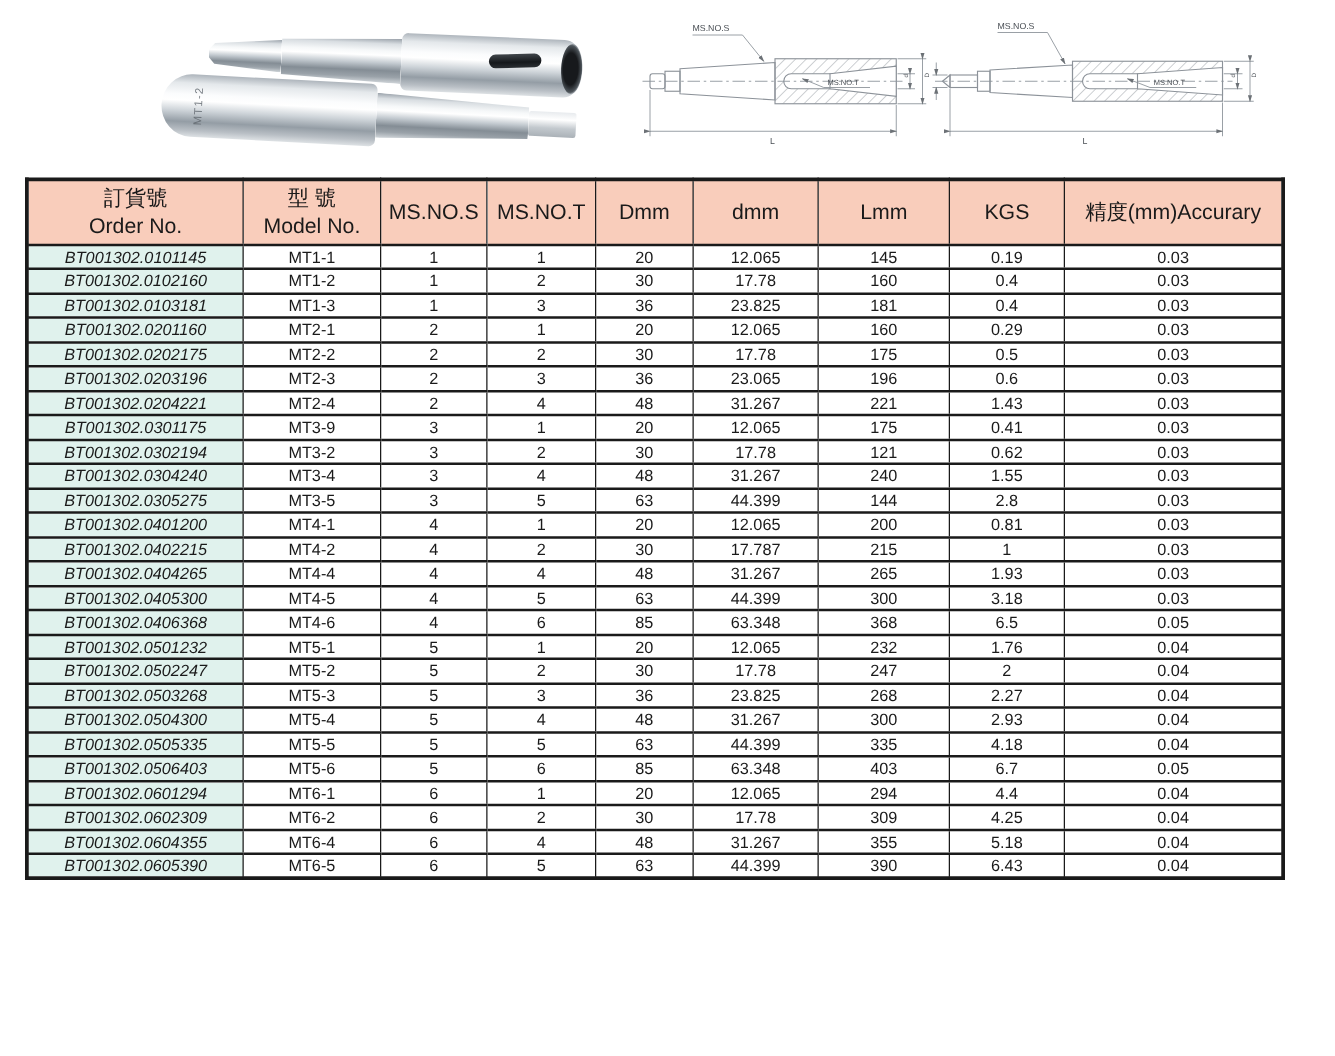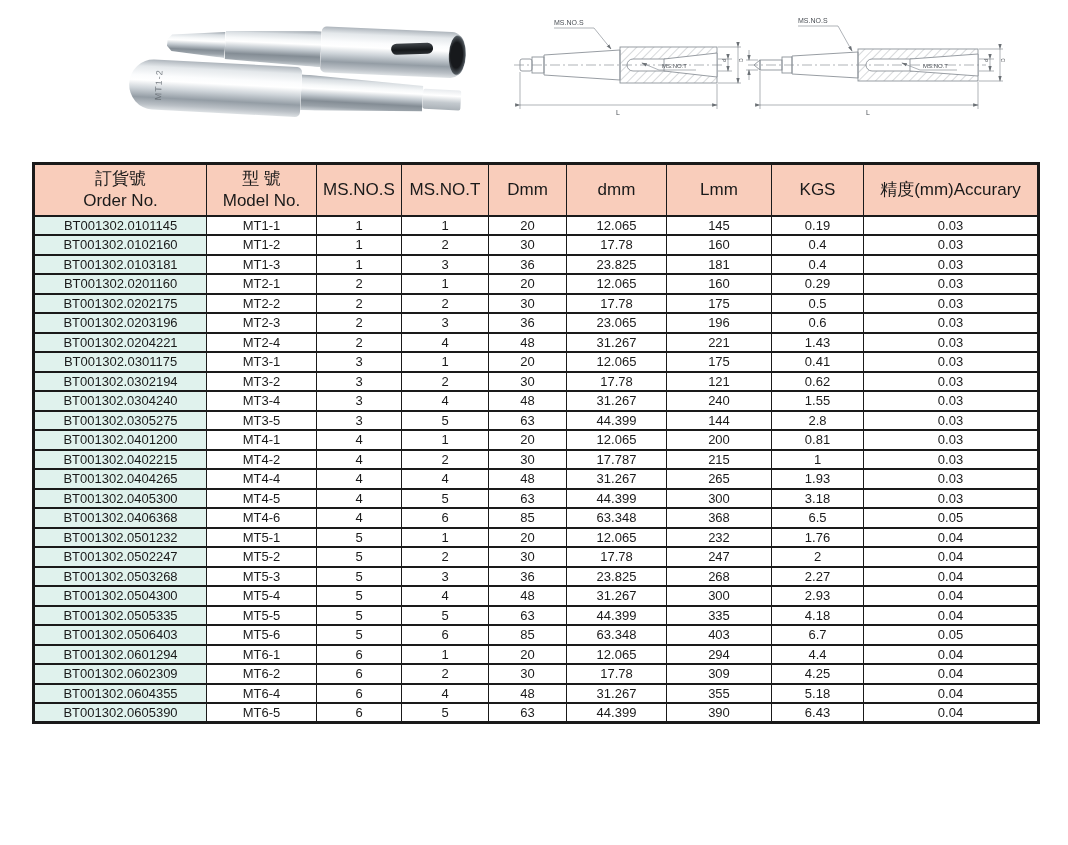--- a/index.html
+++ b/index.html
@@ -37,37 +37,36 @@
   .tang{width:38px;height:20px;border-radius:2px;background:linear-gradient(180deg,#e8ebee 0%,#ffffff 30%,#c3c9ce 65%,#aab1b7 100%);}
 
   
   .drawing{position:absolute;}
   .drawL{left:512px;top:10px;}
   .drawR{left:742px;top:10px;}
   svg text{font-family:"Liberation Sans", sans-serif;fill:var(--draw-text);}
 
   
   table.spec{
-    position:absolute;left:32px;top:142px;width:1005px;
+    position:absolute;left:20px;top:142px;width:1005px;
     border-collapse:collapse;table-layout:fixed;
     border:3px solid var(--line);
-    margin-top:20px;
   }
   .spec th,.spec td{
     border:1px solid var(--line);
     border-bottom-width:2px;
     text-align:center;vertical-align:middle;
     overflow:hidden;white-space:nowrap;
   }
   .spec thead th{
     background:var(--header-bg);
     height:52px;font-size:17px;font-weight:400;line-height:1.28;
   }
   .spec tbody td{height:19.5px;font-size:13px;background:#ffffff;}
-  .spec tbody td.col-order{background:var(--order-col-bg);}
+  .spec tbody td.col-order{background:var(--order-col-bg);font-style:italic;}
 </style>
 </head>
 <body>
 
 <div class="photo">
   <div class="tool tool1">
     <div class="nose metal"></div>
     <div class="taper1 metal"></div>
     <div class="body1 metal-light">
       <div class="slot"></div>
@@ -291,21 +290,21 @@
         <td>2</td>
         <td>4</td>
         <td>48</td>
         <td>31.267</td>
         <td>221</td>
         <td>1.43</td>
         <td>0.03</td>
       </tr>
       <tr>
         <td class="col-order">BT001302.0301175</td>
-        <td>MT3-1</td>
+        <td>MT3-9</td>
         <td>3</td>
         <td>1</td>
         <td>20</td>
         <td>12.065</td>
         <td>175</td>
         <td>0.41</td>
         <td>0.03</td>
       </tr>
       <tr>
         <td class="col-order">BT001302.0302194</td>

